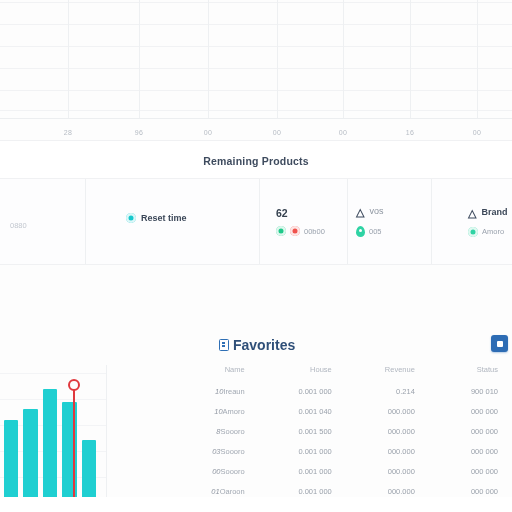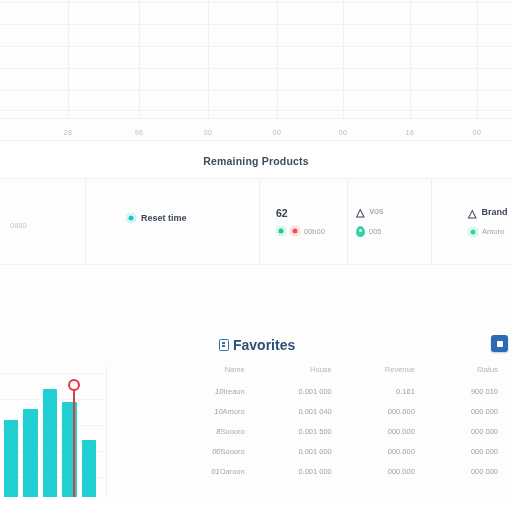--- a/index.html
+++ b/index.html
@@ -367,36 +367,42 @@
               <th class="c-name">Name</th>
               <th>House</th>
               <th>Revenue</th>
               <th>Status</th>
             </tr>
           </thead>
           <tbody>
             <tr>
               <td class="c-name"><span class="rank-no">10</span><span>Ireaun</span></td>
               <td>0.001 000</td>
-              <td>0.161</td>
+              <td>0.214</td>
               <td>900 010</td>
             </tr>
             <tr>
               <td class="c-name"><span class="rank-no">10</span><span>Amoro</span></td>
               <td>0.001 040</td>
               <td>000.000</td>
               <td>000 000</td>
             </tr>
             <tr>
               <td class="c-name"><span class="rank-no">8</span><span>Soooro</span></td>
               <td>0.001 500</td>
               <td>000.000</td>
               <td>000 000</td>
             </tr>
             <tr>
+              <td class="c-name"><span class="rank-no">03</span><span>Soooro</span></td>
+              <td>0.001 000</td>
+              <td>000.000</td>
+              <td>000 000</td>
+            </tr>
+            <tr>
               <td class="c-name"><span class="rank-no">00</span><span>Soooro</span></td>
               <td>0.001 000</td>
               <td>000.000</td>
               <td>000 000</td>
             </tr>
             <tr>
               <td class="c-name"><span class="rank-no">01</span><span>Oaroon</span></td>
               <td>0.001 000</td>
               <td>000.000</td>
               <td>000 000</td>

